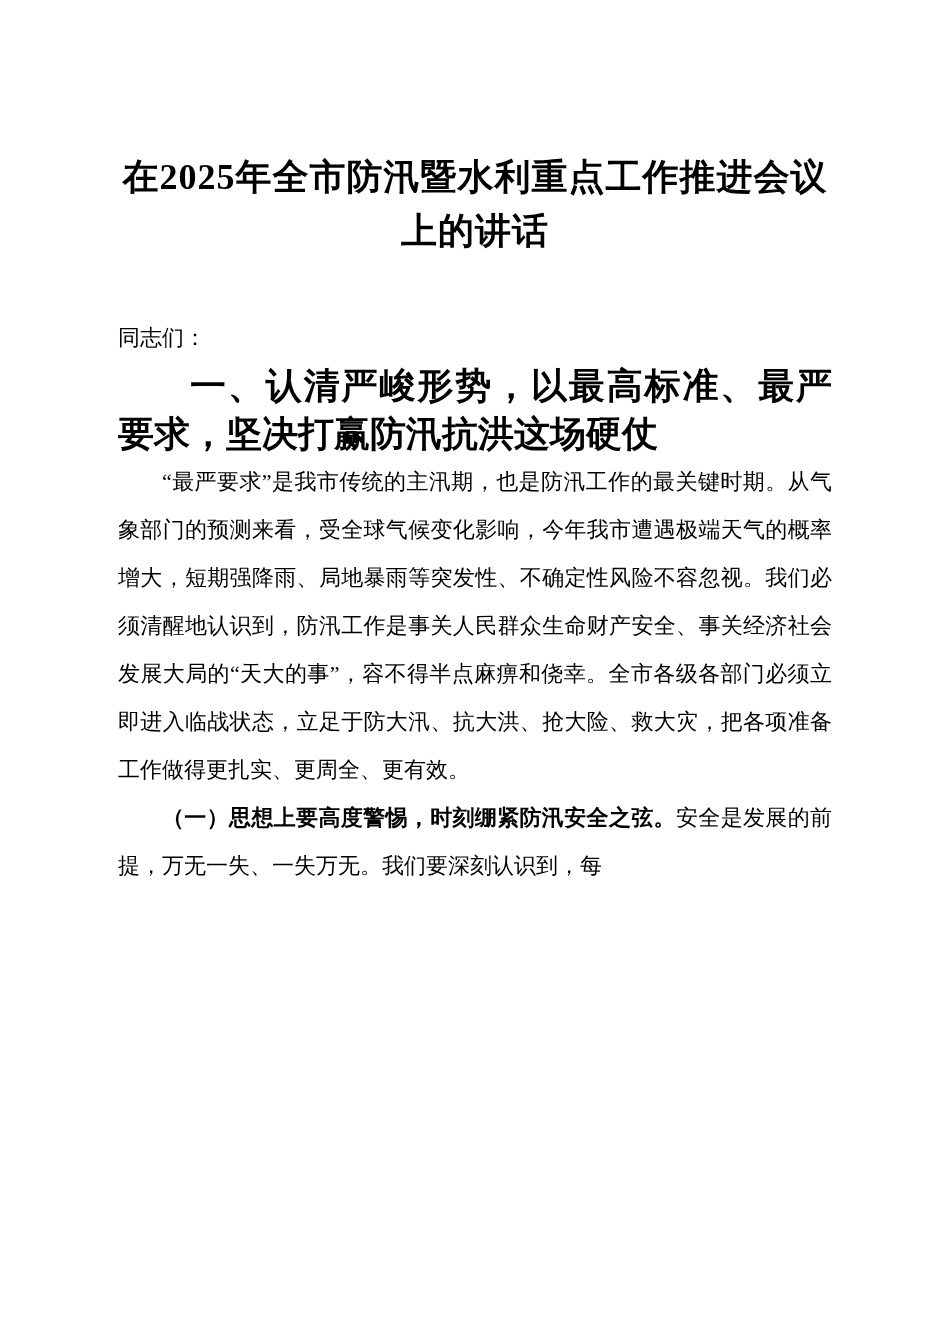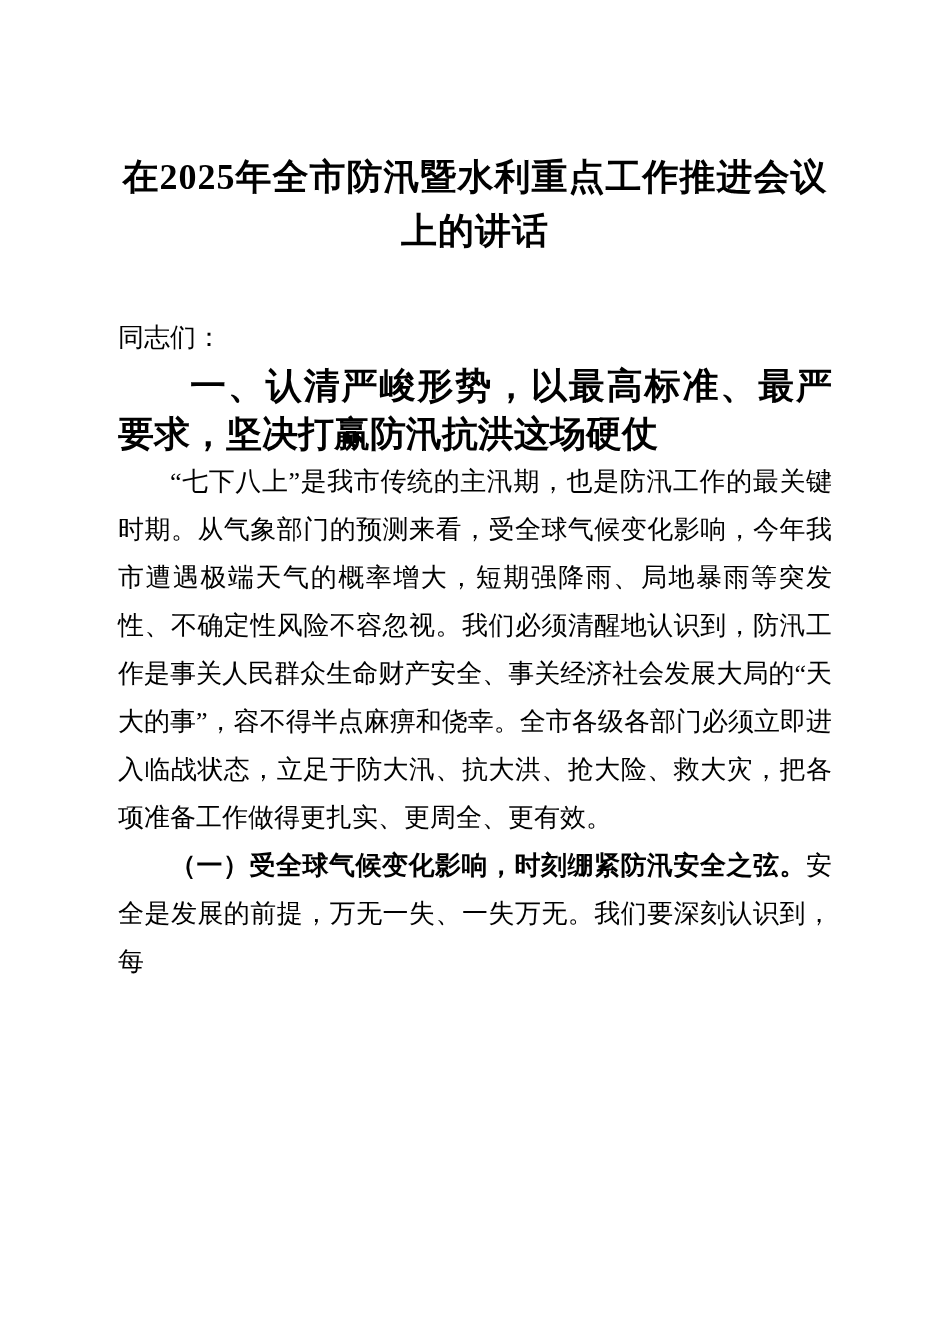--- a/index.html
+++ b/index.html
@@ -17,21 +17,21 @@
   }
   .doc-title {
     font-size: 36px;
     font-weight: bold;
     text-align: center;
     line-height: 54px;
     margin-bottom: 56px;
     letter-spacing: 1px;
   }
   .para {
-    font-size: 26px;
+    font-size: 22px;
     line-height: 48px;
     text-align: justify;
     text-justify: inter-ideograph;
     word-break: break-all;
   }
   .indent { text-indent: 2em; }
   .section-heading {
     font-weight: bold;
     font-size: 36px;
   }
@@ -41,16 +41,16 @@
 <body>
 
 <div class="page">
   <h1 class="doc-title">在2025年全市防汛暨水利重点工作推进会议上的讲话</h1>
 
   <p class="para">同志们：</p>
 
 
   <h2 class="para indent section-heading">一、认清严峻形势，以最高标准、最严要求，坚决打赢防汛抗洪这场硬仗</h2>
 
-  <p class="para indent">“七下八上”是我市传统的主汛期，也是防汛工作的最关键时期。从气象部门的预测来看，受全球气候变化影响，今年我市遭遇极端天气的概率增大，短期强降雨、局地暴雨等突发性、不确定性风险不容忽视。我们必须清醒地认识到，防汛工作是事关人民群众生命财产安全、事关经济社会发展大局的“天大的事”，容不得半点麻痹和侥幸。全市各级各部门必须立即进入临战状态，立足于防大汛、抗大洪、抢大险、救大灾，把各项准备工作做得更扎实、更周全、更有效。</p>
+  <p class="para indent">“最严要求”是我市传统的主汛期，也是防汛工作的最关键时期。从气象部门的预测来看，受全球气候变化影响，今年我市遭遇极端天气的概率增大，短期强降雨、局地暴雨等突发性、不确定性风险不容忽视。我们必须清醒地认识到，防汛工作是事关人民群众生命财产安全、事关经济社会发展大局的“天大的事”，容不得半点麻痹和侥幸。全市各级各部门必须立即进入临战状态，立足于防大汛、抗大洪、抢大险、救大灾，把各项准备工作做得更扎实、更周全、更有效。</p>
 
-  <p class="para indent"><strong class="sub-heading">（一）受全球气候变化影响，时刻绷紧防汛安全之弦。</strong><span>安全是发展的前提，万无一失、一失万无。我们要深刻认识到，每</span></p>
+  <p class="para indent"><strong class="sub-heading">（一）思想上要高度警惕，时刻绷紧防汛安全之弦。</strong><span>安全是发展的前提，万无一失、一失万无。我们要深刻认识到，每</span></p>
 </div>
 
 </body></html>

